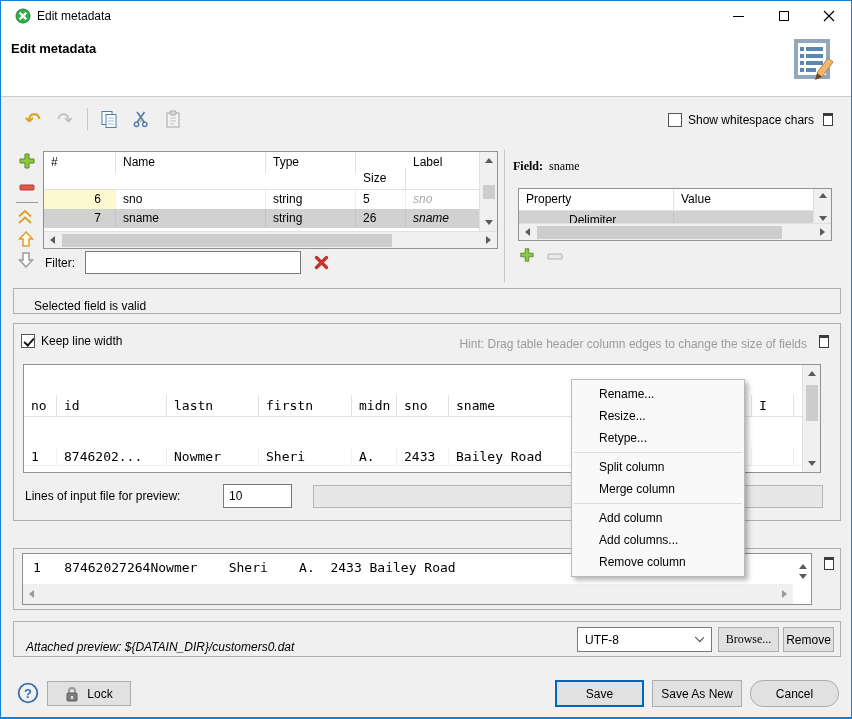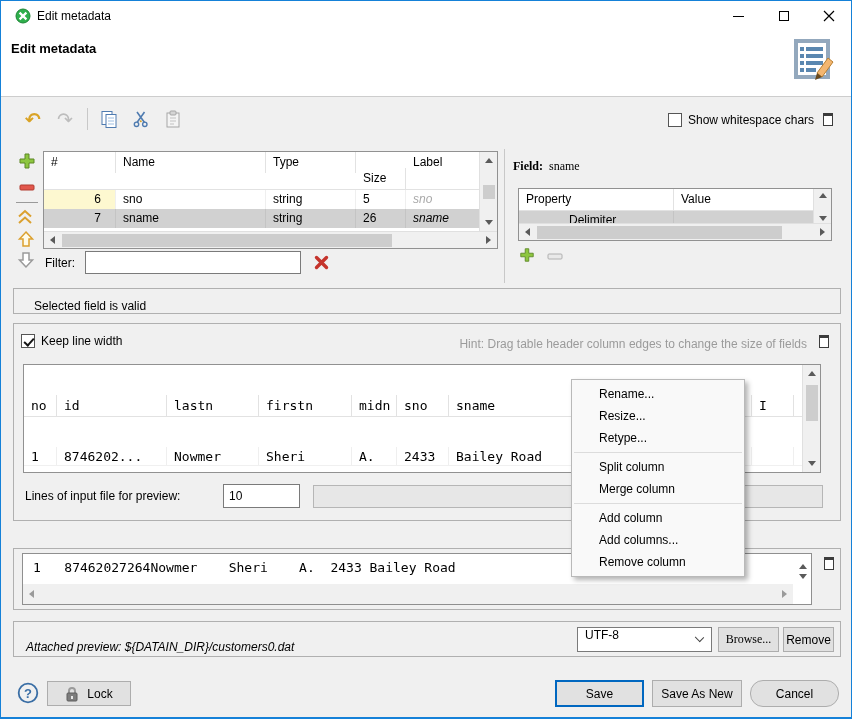--- a/index.html
+++ b/index.html
@@ -51,21 +51,21 @@
   .tr-u { width:0; height:0; border-left:4px solid transparent; border-right:4px solid transparent; border-bottom:5px solid #5a5a5a; }
   .tr-d { width:0; height:0; border-left:4px solid transparent; border-right:4px solid transparent; border-top:5px solid #5a5a5a; }
   .tr-l { width:0; height:0; border-top:4px solid transparent; border-bottom:4px solid transparent; border-right:5px solid #5a5a5a; }
   .tr-r { width:0; height:0; border-top:4px solid transparent; border-bottom:4px solid transparent; border-left:5px solid #5a5a5a; }
 
   
   .txt { border:1px solid #7a7a7a; background:#fff; font-family:"Liberation Sans", sans-serif; font-size:12px; padding:0 5px; }
   .btn { background:#e1e1e1; border:1px solid #adadad; font-family:"Liberation Sans", sans-serif; font-size:12px;
          display:flex; align-items:center; justify-content:center; cursor:default; }
   .btn.default { border:2px solid #0067c0; }
-  .combo { background:#fff; border:1px solid #7a7a7a; display:flex; padding-left:7px; position:relative; }
+  .combo { background:#fff; border:1px solid #7a7a7a; display:flex; align-items:center; padding-left:7px; position:relative; }
   .combo-chevron { position:absolute; right:8px; top:8px; width:7px; height:7px;
                    border-right:1.5px solid #444; border-bottom:1.5px solid #444; transform:rotate(45deg) scaleY(0.9); margin-top:-2px; }
 
   .groupbox { position:absolute; border:1px solid #b0b0b0; background:#f0f0f0; }
   .mono { font-family:"DejaVu Sans Mono", monospace; font-size:13px; white-space:pre; }
   .hint-text { color:#9b9b9b; }
 
   
   .context-menu { position:absolute; left:570px; top:378px; width:174px; background:#f9f9f9;
                   border:1px solid #b9b9b9; box-shadow:3px 3px 5px rgba(0,0,0,0.30); padding:3px 0; z-index:50; }
@@ -316,21 +316,21 @@
     
     
     <div class="sb-v" style="height:107px;">
       <div class="sb-btn"><div class="tr-u"></div></div>
       <div class="thumb-v" style="height:36px; position:absolute; top:20px;"></div>
       <div class="sb-btn"><div class="tr-d"></div></div>
     </div>
   </div>
 
   <div class="abs" style="left:24px; top:488px;">Lines of input file for preview:</div>
-  <input class="txt abs" style="left: 222px; top: 483px; width: 77px; height: 24px;" value="10">
+  <input class="txt abs" style="left: 222px; top: 483px; width: 69px; height: 24px;" value="10">
   <div class="abs" style="left:312px; top:484px; width:510px; height:23px; background:#e7e7e7; border:1px solid #b6b6b6;"></div>
 
   <div class="groupbox" style="left:12px; top:547px; width:828px; height:62px;">
     <div style="position:absolute; left:8px; top:4px; width:790px; height:52px; background:#fff; border:1px solid #8f8f8f;">
       <div class="mono" style="position:absolute; left:10px; top:6px;">1   87462027264Nowmer    Sheri    A.  2433 Bailey Road</div>
       <div style="position:absolute; right:4px; top:10px; display:flex; flex-direction:column; gap:5px; align-items:center;">
         <div class="tr-u"></div>
           <div class="tr-d"></div>
       </div>
       <div class="sb-h" style="width:770px; height:20px; border-top:none;">

